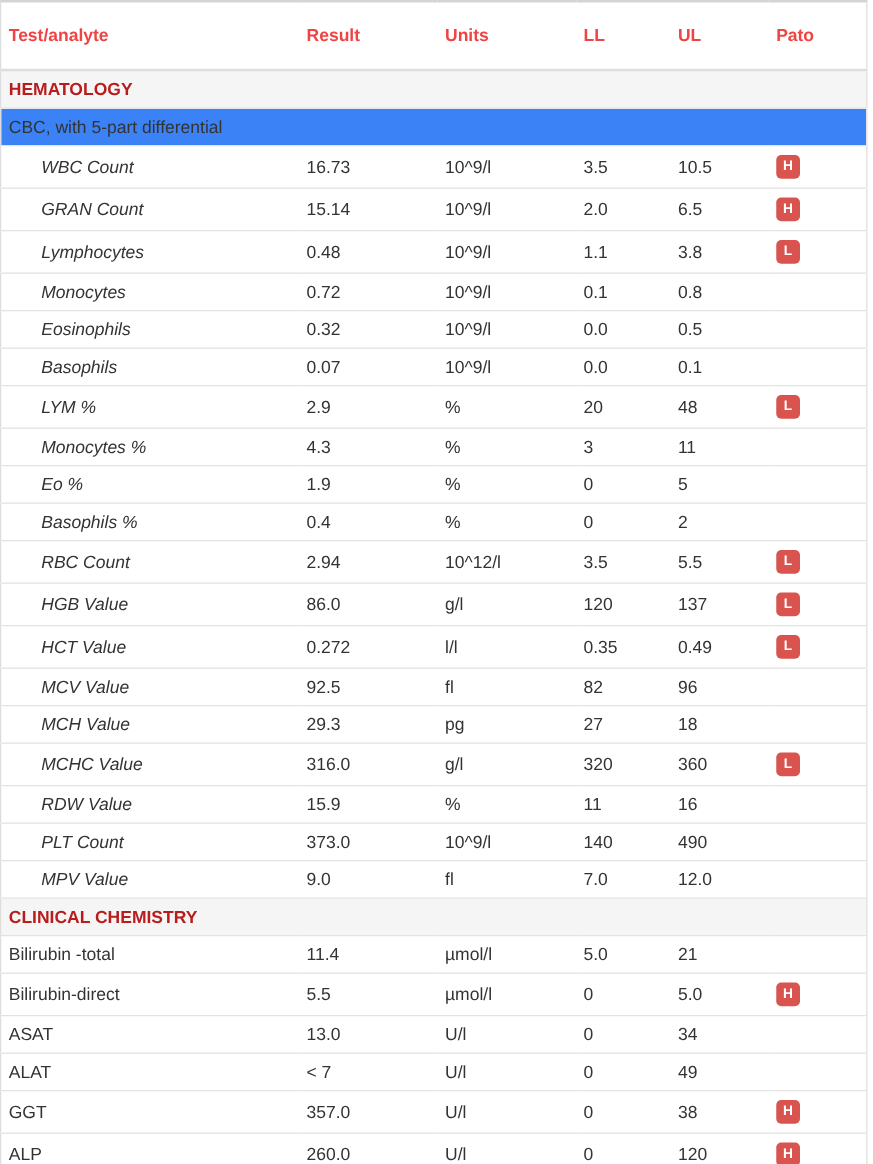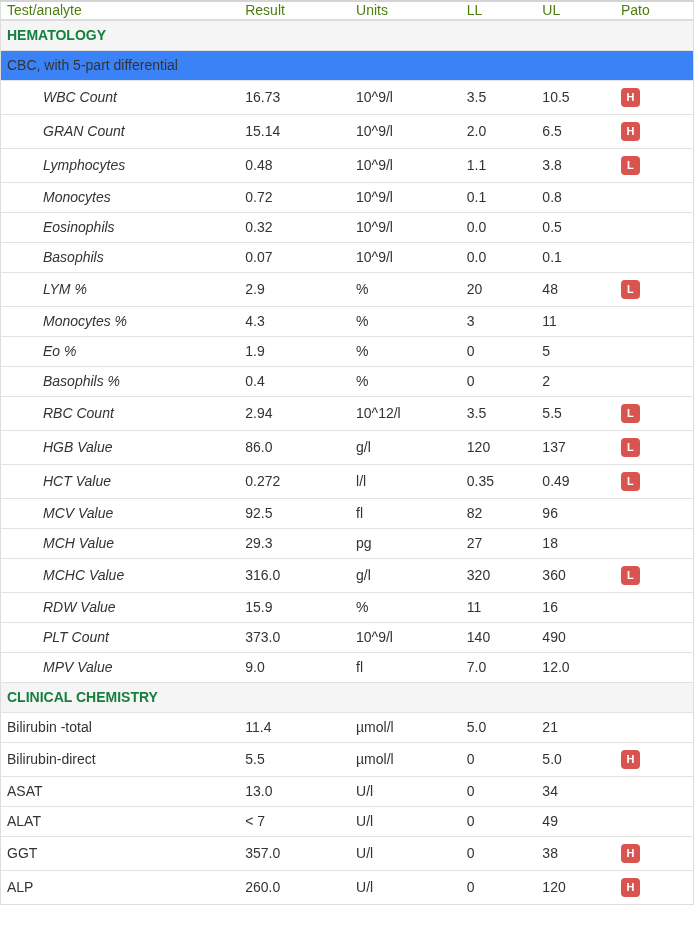--- a/index.html
+++ b/index.html
@@ -14,45 +14,45 @@
     border-collapse: collapse;
     table-layout: fixed;
     border-left: 1px solid #dddddd;
     border-right: 1px solid #dddddd;
     border-top: 2px solid #d4d4d4;
     border-bottom: 1px solid #dddddd;
     font-size: 14px;
   }
   .lab-table th {
     text-align: left;
-    font-weight: normal;
-    color: #4d7c0f;
-    padding: 1px 6px;
+    font-weight: bold;
+    color: #ef4444;
+    padding: 19px 6px;
     border-bottom: 2px solid #dddddd;
     line-height: 15px;
     white-space: nowrap;
     overflow: hidden;
   }
   .lab-table td {
     padding: 7px 6px;
     border-top: 1px solid #e2e2e2;
     line-height: 15px;
     vertical-align: middle;
     white-space: nowrap;
     overflow: hidden;
   }
   .lab-table thead tr th { border-top: none; }
   tr.section-row td {
     background: #f5f5f5;
     font-weight: bold;
   }
-  tr.section-row td .section-title-text { color: #15803d; }
+  tr.section-row td .section-title-text { color: #b91c1c; }
   tr.group-row td { background: #3b82f6; }
   td.name-cell.sub {
-    padding-left: 42px;
+    padding-left: 32px;
     font-style: italic;
   }
   .badge {
     display: inline-block;
     min-width: 9px;
     text-align: center;
     font-size: 11px;
     font-weight: bold;
     line-height: 11px;
     padding: 4px 5px;

